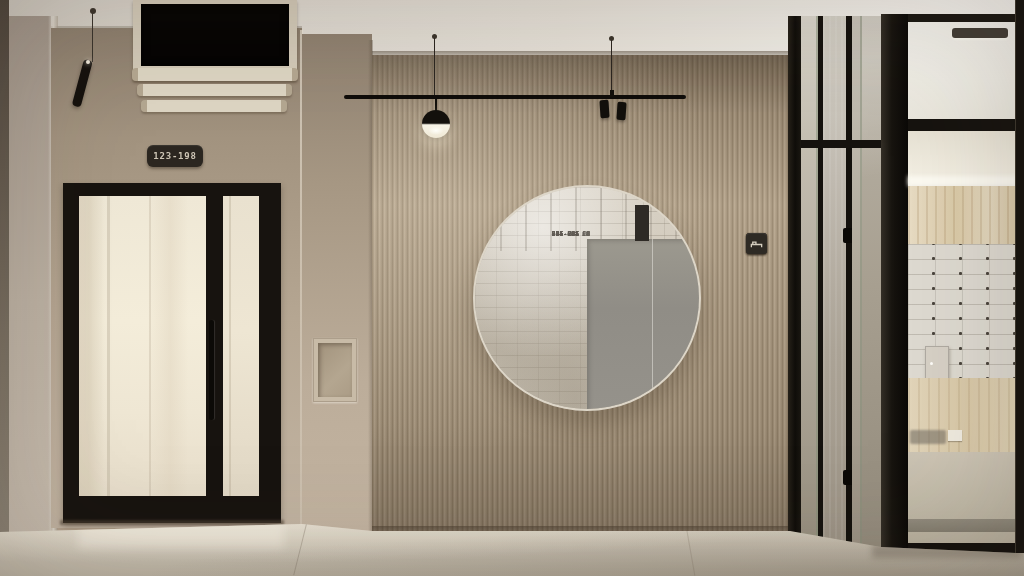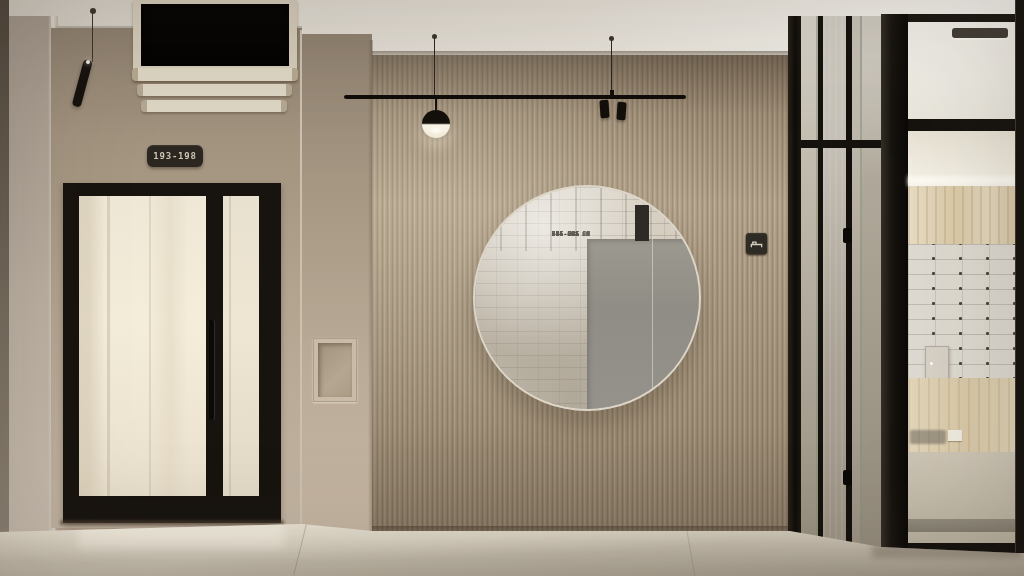--- a/index.html
+++ b/index.html
@@ -251,21 +251,21 @@
   <div class="louver l1"></div>
   <div class="louver l2"></div>
   <div class="louver l3"></div>
 
   <div class="pend-mount"></div>
   <div class="pend-cable"></div>
   <div class="pend-body"></div>
   <div class="pend-glint"></div>
 
   <div class="plaque">
-    <span>193-198</span>
+    <span>123-198</span>
   </div>
 
   <div class="door">
     <div class="glass-main"></div>
     <div class="glass-side"></div>
     <div class="handle"></div>
   </div>
   <div class="door-threshold"></div>
 
   <div class="corner-line"></div>

